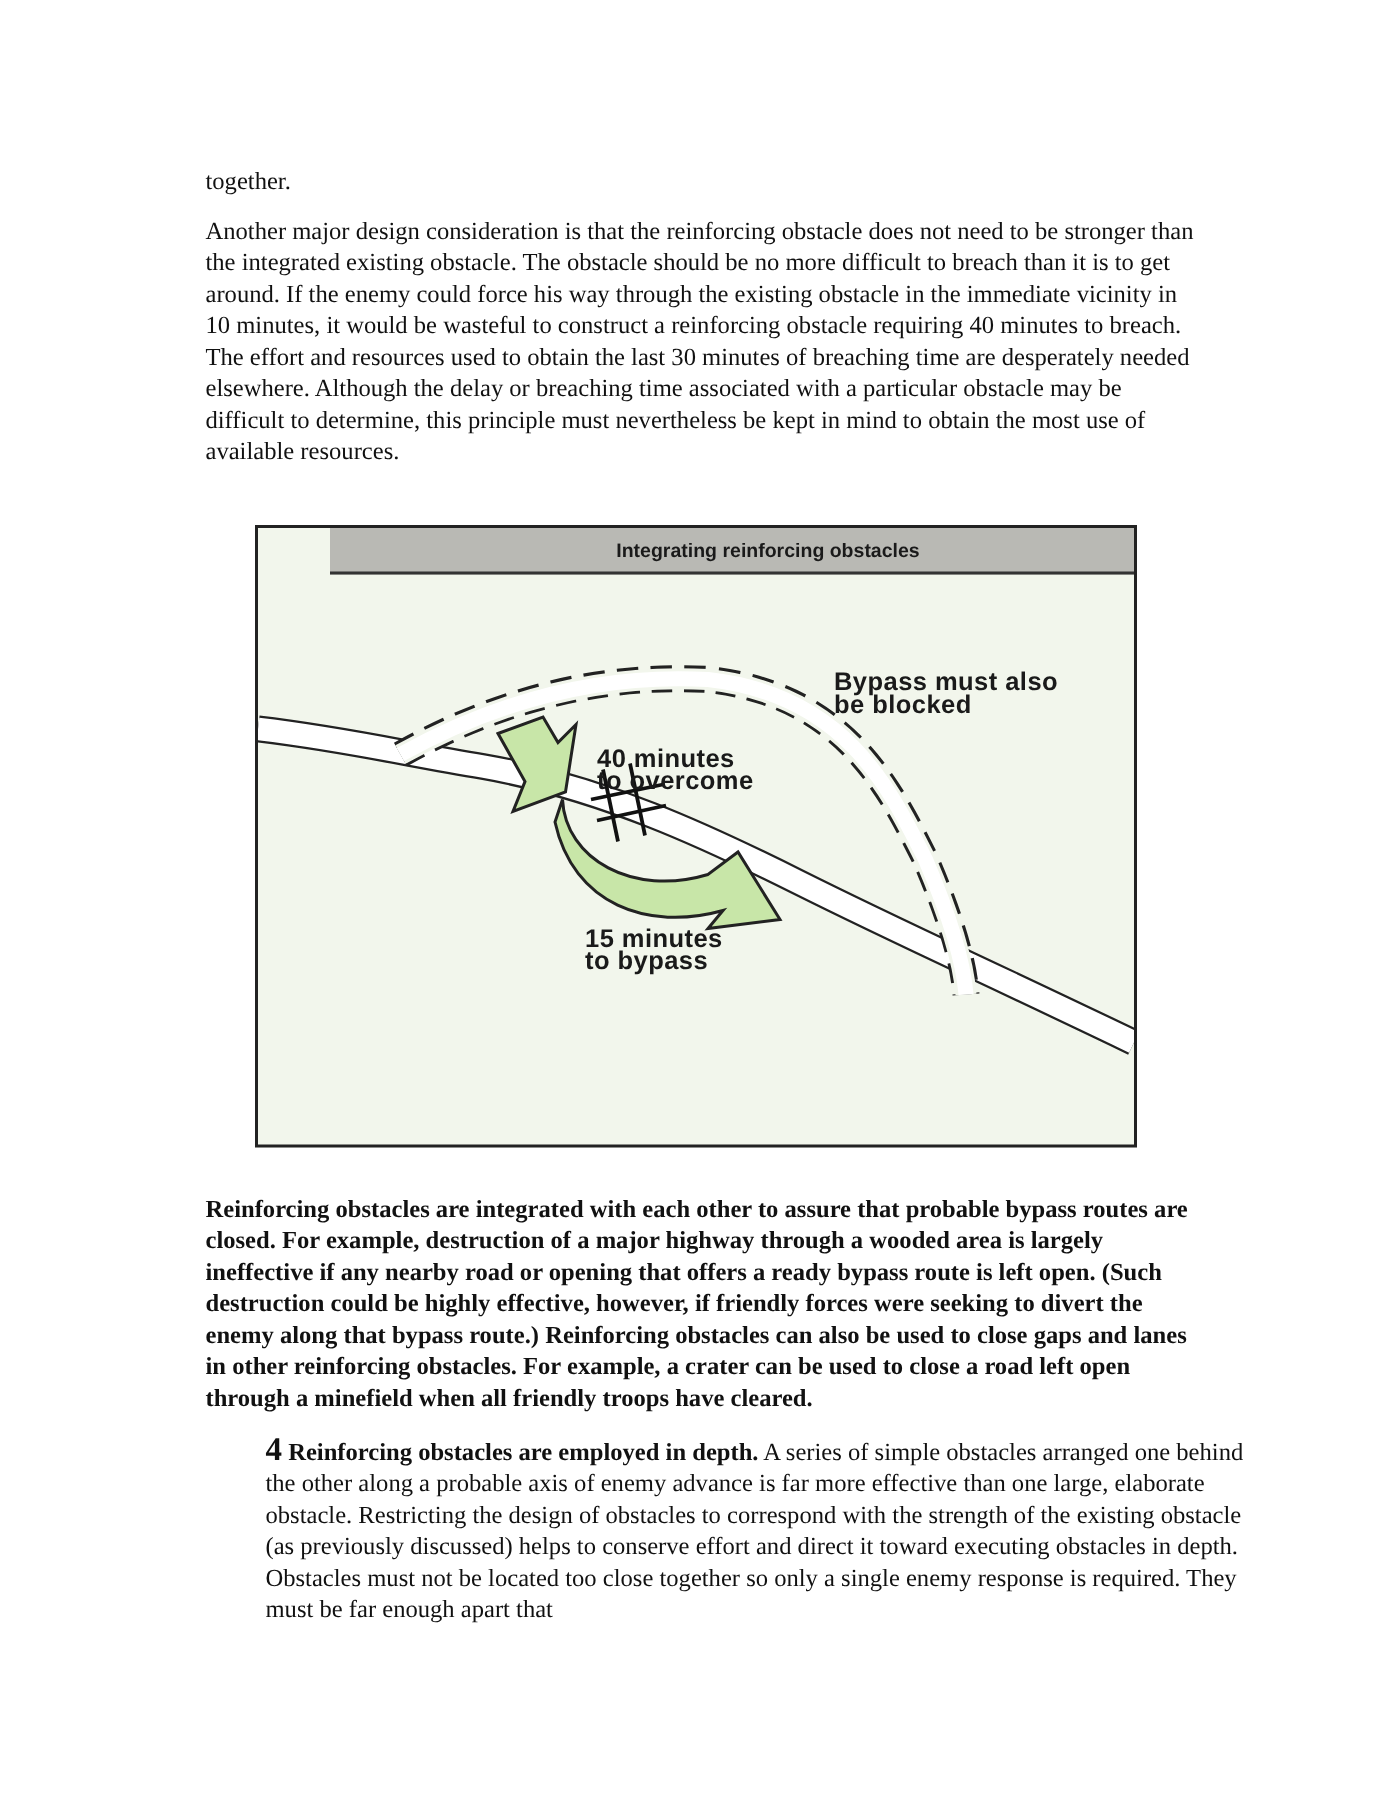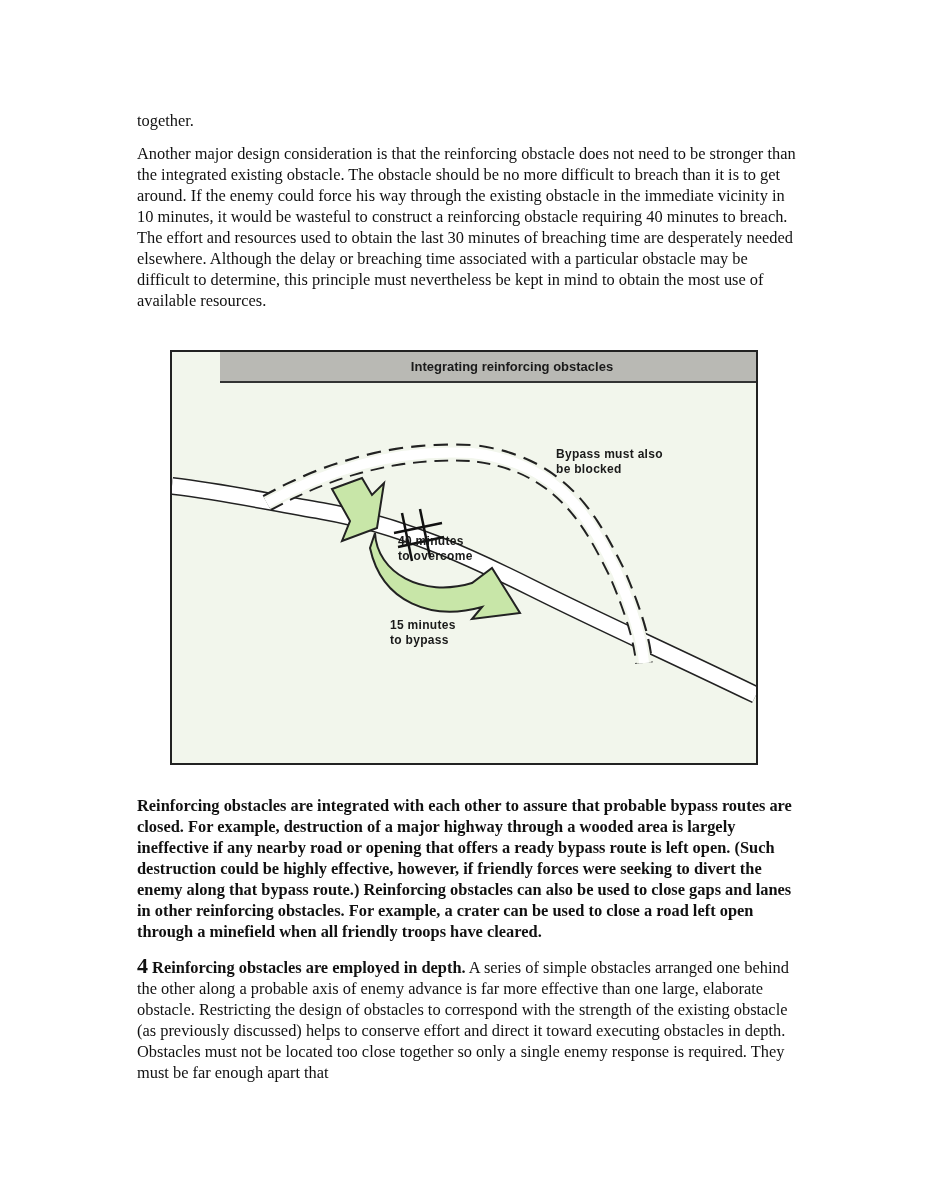--- a/index.html
+++ b/index.html
@@ -2,32 +2,32 @@
 <html><head>
   <meta charset="utf-8">
   <style>
     html, body { margin: 0; padding: 0; background: #ffffff; }
     body { width: 926px; height: 1198px; position: relative; overflow: hidden;
       font-family: "Liberation Serif", "DejaVu Serif", serif; color: #111; }
     .para { position: absolute; left: 137px; width: 660px; font-size: 16.4px; line-height: 21px; margin: 0; }
     .p1 { top: 110px; }
     .p2 { top: 143px; }
     .p3 { top: 795px; font-weight: bold; }
-    .p4 { top: 955px; }
+    .p4 { top: 955px; margin-left: 40px; }
     .num { font-size: 22px; font-weight: bold; }
     .lead { font-weight: bold; }
     .figure { position: absolute; left: 170px; top: 350px; width: 588px; height: 415px;
       border: 2px solid #222; box-sizing: border-box; background: #f2f6ec; overflow: hidden; }
     .fig-title { position: absolute; left: 0; top: 0; width: 100%; height: 31px; background: #b9b9b4;
       border-bottom: 2px solid #333; box-sizing: border-box;
       font-family: "Liberation Sans", "DejaVu Sans", sans-serif; font-weight: bold; font-size: 13px;
       text-align: center; line-height: 29px; color: #1a1a1a; margin-left: 48px; }
     .fig-svg { position: absolute; left: 0; top: 31px; }
     .label { position: absolute; font-family: "Liberation Sans", "DejaVu Sans", sans-serif;
-      font-size: 12px; font-weight: bold; line-height: 15px; color: #1a1a1a; white-space: pre-line; letter-spacing: 0.3px; }
+      font-size: 17px; font-weight: bold; line-height: 15px; color: #1a1a1a; white-space: pre-line; letter-spacing: 0.3px; }
   </style>
 </head>
 <body>
 
 <p class="para p1">together.</p>
 <p class="para p2">Another major design consideration is that the reinforcing obstacle does not need to be stronger than the integrated existing obstacle. The obstacle should be no more difficult to breach than it is to get around. If the enemy could force his way through the existing obstacle in the immediate vicinity in 10 minutes, it would be wasteful to construct a reinforcing obstacle requiring 40 minutes to breach. The effort and resources used to obtain the last 30 minutes of breaching time are desperately needed elsewhere. Although the delay or breaching time associated with a particular obstacle may be difficult to determine, this principle must nevertheless be kept in mind to obtain the most use of available resources.</p>
 
 <div class="figure">
   <div class="fig-title">Integrating reinforcing obstacles</div>
   <svg class="fig-svg" width="584" height="380" viewBox="0 0 584 380">
@@ -49,20 +49,20 @@
       <line x1="222" y1="150" x2="270" y2="140"></line>
       <line x1="226" y1="164" x2="272" y2="154"></line>
     </g>
 
     <g>
       <path d="M203,150 C205,190 250,215 300,200 L320,185 L348,230 L300,236 L310,224 C260,238 210,220 198,165 Z" fill="#c8e6a8" stroke="#222" stroke-width="2"></path>
     </g>
   </svg>
   <div class="label" style="left:384px; top:95px;">Bypass must also
 be blocked</div>
-  <div class="label" style="left:226px; top:146px;margin-top:36px;">40 minutes
+  <div class="label" style="left:226px; top:146px;">40 minutes
 to overcome</div>
   <div class="label" style="left:218px; top:266px;">15 minutes
 to bypass</div>
 </div>
 
 <p class="para p3">Reinforcing obstacles are integrated with each other to assure that probable bypass routes are closed. For example, destruction of a major highway through a wooded area is largely ineffective if any nearby road or opening that offers a ready bypass route is left open. (Such destruction could be highly effective, however, if friendly forces were seeking to divert the enemy along that bypass route.) Reinforcing obstacles can also be used to close gaps and lanes in other reinforcing obstacles. For example, a crater can be used to close a road left open through a minefield when all friendly troops have cleared.</p>
 <p class="para p4"><span class="num">4</span> <span class="lead">Reinforcing obstacles are employed in depth.</span><span> A series of simple obstacles arranged one behind the other along a probable axis of enemy advance is far more effective than one large, elaborate obstacle. Restricting the design of obstacles to correspond with the strength of the existing obstacle (as previously discussed) helps to conserve effort and direct it toward executing obstacles in depth. Obstacles must not be located too close together so only a single enemy response is required. They must be far enough apart that</span></p>
 
 </body></html>

